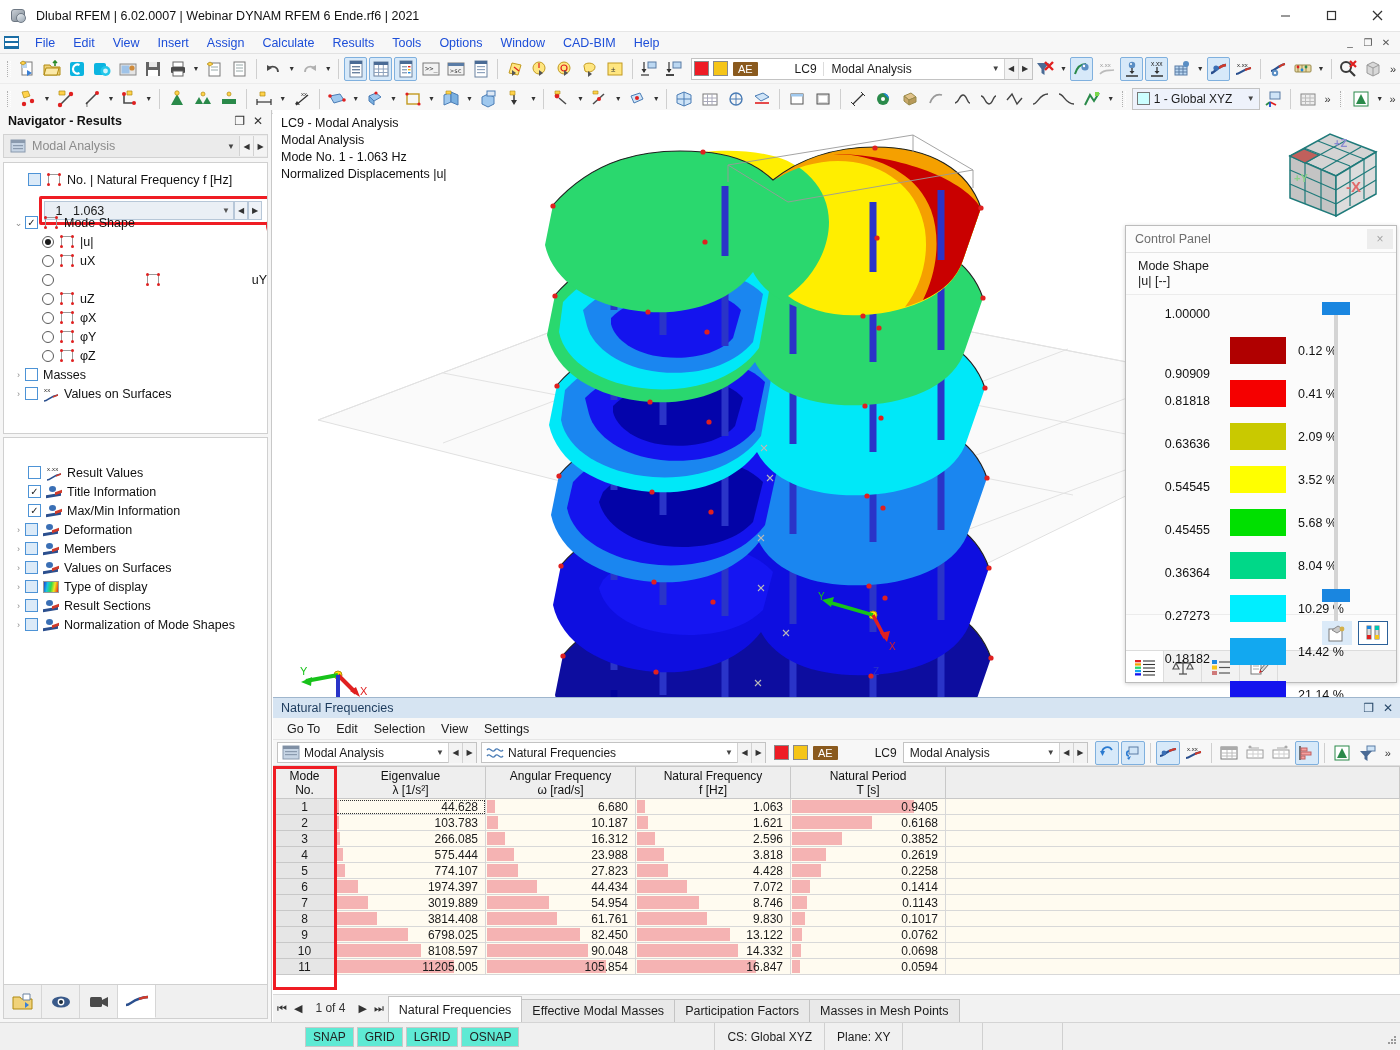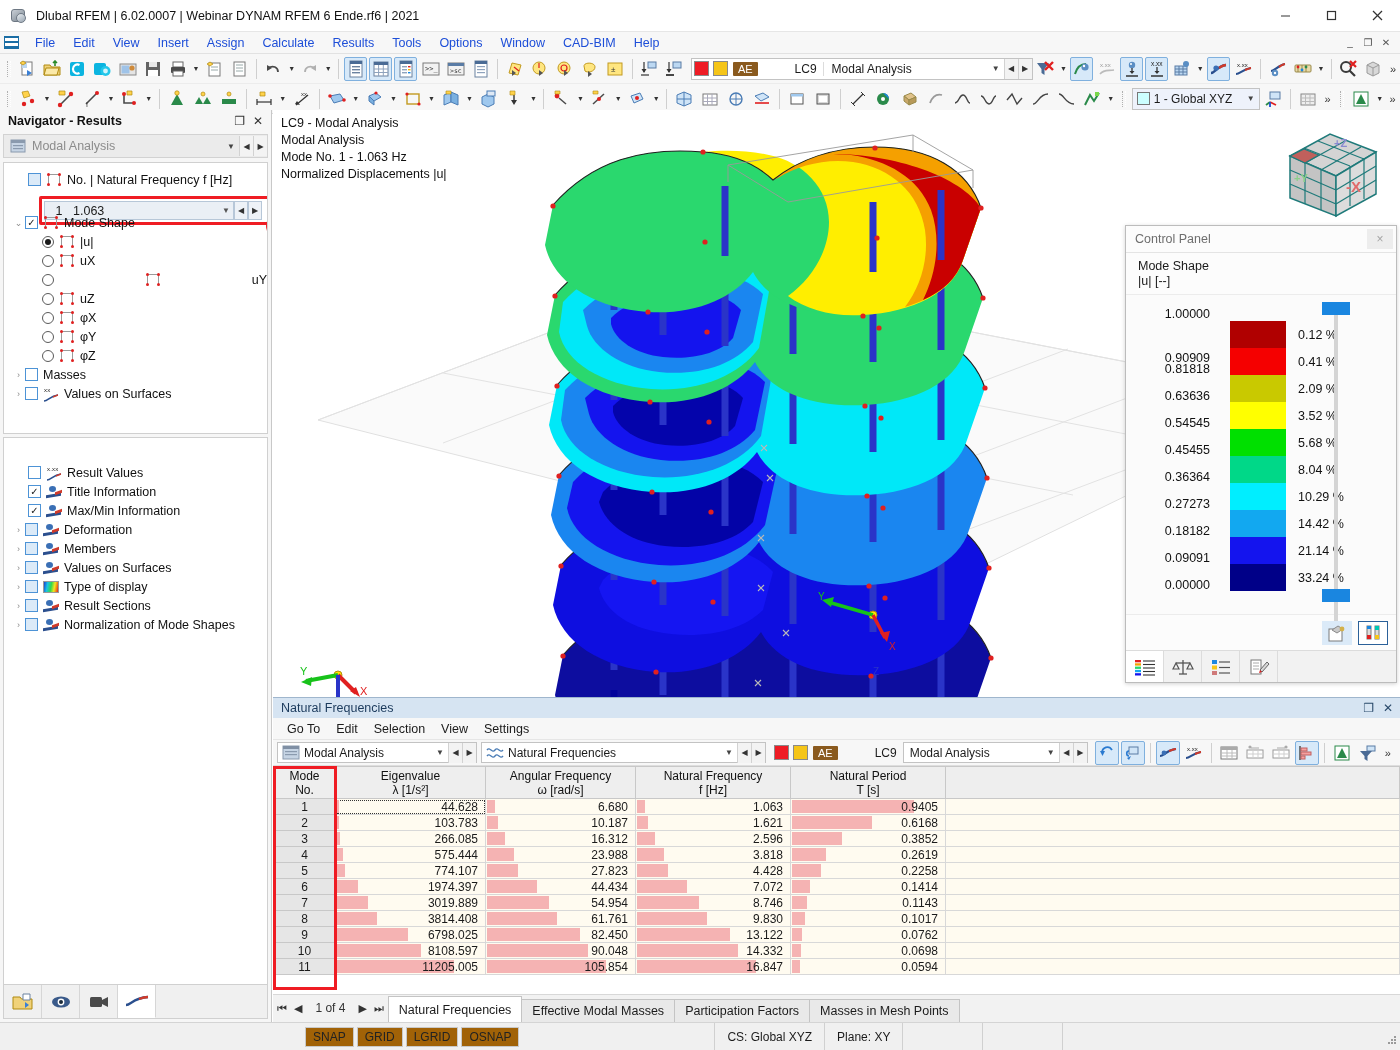--- a/index.html
+++ b/index.html
@@ -108,21 +108,21 @@
   .viewcube { position:absolute; right:12px; top:10px; width:110px; height:108px; z-index:5; }
 
   
   .ctrlpanel { position:absolute; left:852px; top:115px; width:272px; height:458px; background:#fcfcfc; border:1px solid #bcbcbc; box-shadow:0 1px 4px rgba(0,0,0,.18); z-index:6; display:flex; flex-direction:column;}
   .cp-head { height:27px; display:flex; align-items:center; padding-left:9px; background:#fcfcfc; border-bottom:1px solid #e4e4e4;}
   .cp-head .t{ font-size:12.5px; color:#6e6e6e; }
   .cp-head .x{ margin-left:auto; width:26px; height:20px; margin-right:3px; background:#ededed; color:#a5a5a5; display:flex; align-items:center; justify-content:center; font-size:12px;}
   .cp-sub { padding:6px 0 5px 12px; font-size:12.5px; line-height:15px; background:#fcfcfc; border-bottom:1px solid #ececec;}
   .cp-body { flex:1; position:relative; background:#fbfbfb; }
   .legend { position:absolute; left:22px; top:12px; width:228px; }
-  .leg-row { display:flex; align-items:center; height:27px; position:relative; }
+  .leg-row { display:flex; align-items:center; height:27px; position:relative;margin-top:16px; }
   .leg-val { width:78px; text-align:right; font-size:12.5px; color:#111; position:absolute; right:166px; }
   .leg-sw { position:absolute; left:82px; width:56px; height:27px; }
   .leg-pct { position:absolute; left:150px; font-size:12.5px; color:#111; }
   .cp-slider { position:absolute; left:208px; top:18px; width:4px; height:308px; background:#d4d4d4; }
   .cp-handle { position:absolute; left:196px; width:28px; height:13px; background:#1a86e0; }
   .cp-foot { height:36px; display:flex; align-items:center; justify-content:flex-end; padding-right:8px; gap:6px; background:#fcfcfc; border-top:1px solid #ececec;}
   .cp-fbtn { width:30px; height:24px; border:1px solid transparent; display:flex; align-items:center; justify-content:center; background:#dbeaf8;}
   .cp-fbtn.sel { border:1px solid #2a6099; background:#fff; }
   .cp-tabs { height:32px; display:flex; background:#f2f2f2; border-top:1px solid #dcdcdc; }
   .cp-tab { width:38px; display:flex; align-items:center; justify-content:center; border-right:1px solid #dcdcdc; background:#f2f2f2;}
@@ -155,21 +155,21 @@
 
   .tp-foot { height:28px; background:#f2f2f2; display:flex; align-items:flex-end; border-top:1px solid #d8d8d8;}
   .nav-arrows { display:flex; align-items:center; height:28px; padding:0 4px; font-size:11px; color:#333; gap:7px;}
   .nav-arrows .pg { font-size:12px; padding:0 6px; }
   .ftab { height:23px; padding:0 10px; display:flex; align-items:center; font-size:12.5px; background:#e9e9e9; border:1px solid #c4c4c4; border-bottom:none; margin-right:-1px; }
   .ftab.active { background:#fff; height:26px; }
 
   
   .statusbar { position:absolute; left:0; right:0; bottom:0; height:28px; background:#f0f0f0; border-top:1px solid #d4d4d4; display:flex; align-items:center; }
   .sb-snap { display:flex; align-items:center; gap:3px; margin-left:305px; }
-  .sb-snap div { font-size:12px; padding:2px 7px; border:1px solid #c9c9c9; background:#a16207; color:#222;}
+  .sb-snap div { font-size:12px; padding:2px 7px; border:1px solid #c9c9c9; background:#5eead4; color:#222;}
   .sb-cell { border-left:1px solid #d0d0d0; height:28px; display:flex; align-items:center; padding:0 12px; font-size:12px; }
   .sb-grip { margin-left:auto; width:16px; height:16px; margin-right:3px; position:relative; }
   .sb-grip i { position:absolute; width:2px; height:2px; background:#9a9a9a; }
 </style>
 </head>
 <body>
 
 <div class="app">
 
   <div class="titlebar">

